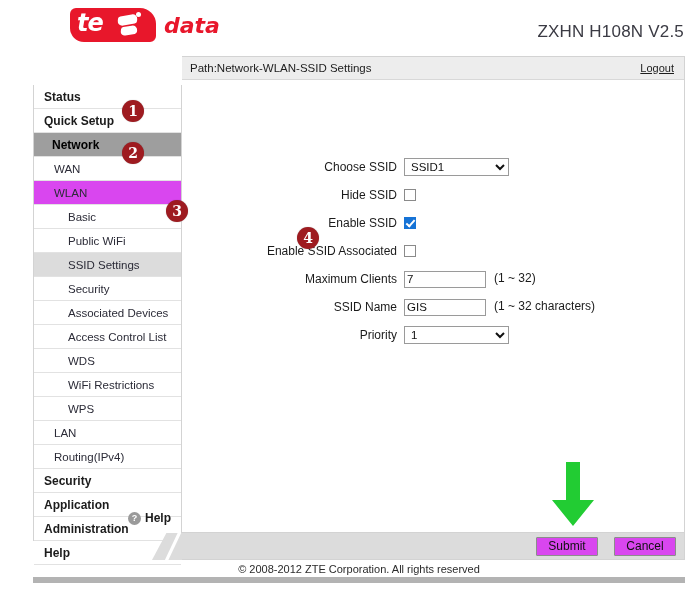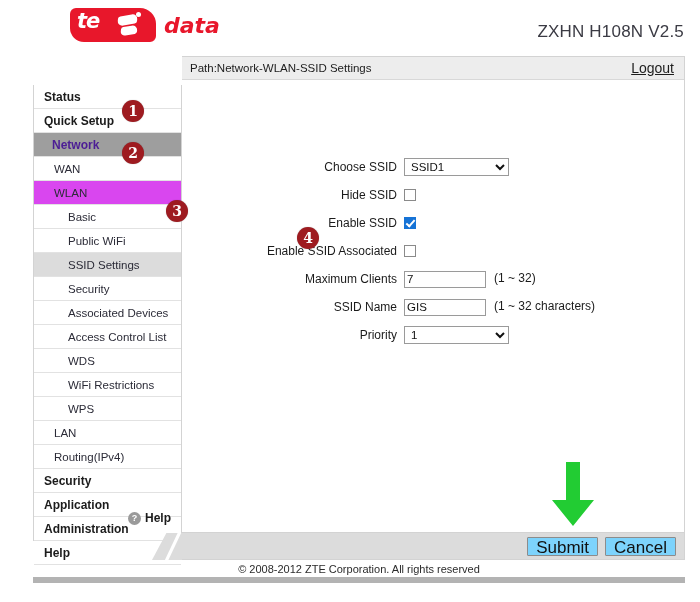--- a/index.html
+++ b/index.html
@@ -36,21 +36,21 @@
     background: #E8172B;
     border-radius: 6px 16px 6px 14px;
     overflow: hidden;
   }
   .logo-mark .lm-te {
     position: absolute;
     left: 7px; top: 1px;
     font-family: "DejaVu Sans", sans-serif;
     font-weight: bold;
     font-style: italic;
-    font-size: 21px;
+    font-size: 24px;
     color: #ffffff;
     letter-spacing: -1px;
     text-align: right;
   }
   .logo-mark .lm-swish1 {
     position: absolute;
     left: 48px; top: 7px;
     width: 19px; height: 10px;
     background: #ffffff;
     transform: skewX(-16deg) rotate(-10deg);
@@ -128,21 +128,21 @@
     padding-left: 20px;
     color: #2b2b37;
   }
   .nav-item.lvl3 {
     font-size: 11.5px;
     padding-left: 34px;
     color: #2b2b37;
   }
   .nav-item.sel-dark {
     background: #9e9e9e;
-    color: #4c1d95;
+    color: #000000;
     padding-left: 18px;
   }
   .nav-item.sel-mid {
     background: #d946ef;
   }
   .nav-item.sel-light {
     background: #dcdcdc;
   }
   .sidebar-help {
     position: absolute;
@@ -190,21 +190,21 @@
     display: flex;
     align-items: center;
     justify-content: space-between;
     padding: 0 10px 0 8px;
     font-size: 11.5px;
     color: #1d1d1d;
   }
   .logout-link {
     color: #1d1d1d;
     text-decoration: underline;
-    font-size: 14px;
+    font-size: 11px;
     cursor: pointer;
   }
 
   
   .form {
     padding-top: 36px;
     margin-top: 40px;
   }
   .frow {
     display: flex;
@@ -307,25 +307,25 @@
     left: 131px;
     top: 477px;
     width: 22px;
     height: 27px;
     background: #ffffff;
     clip-path: polygon(62% 0, 78% 0, 20% 100%, 4% 100%);
   }
   .btn {
     min-width: 62px;
     height: 19px;
-    margin-left: 7px;
+    margin-left: 16px;
     font-family: "Liberation Sans", sans-serif;
-    font-size: 17px;
+    font-size: 12px;
     color: #111;
-    background: #7dd3fc;
+    background: #d946ef;
     border: 1px solid #8c8c8c;
     border-radius: 1px;
     cursor: pointer;
     padding: 0 8px;
   }
   .copyright {
     position: absolute;
     left: 0;
     top: 504px;
     width: 652px;

